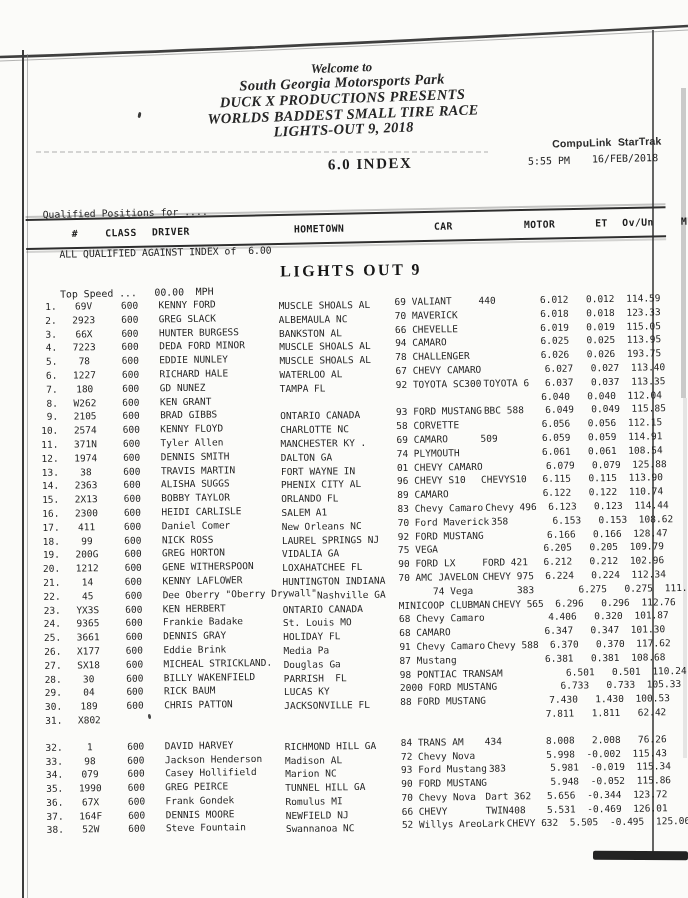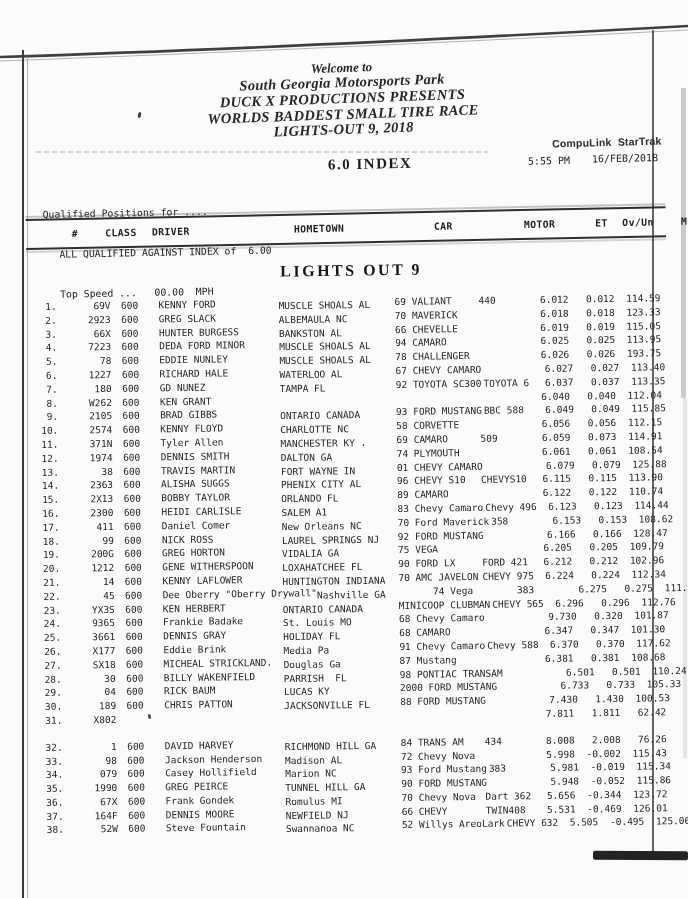--- a/index.html
+++ b/index.html
@@ -59,21 +59,21 @@
     color:#1d1d1d; letter-spacing:.4px; white-space:pre; }
 
   
   .table-block { position:absolute; top:266px; left:26px; width:650px; transform:rotate(-.8deg); transform-origin:10px 0; color:#1f1f1f; }
   .section-title { text-align:center; font-family:"Liberation Serif", serif; font-weight:bold;
     font-size:16px; letter-spacing:2.5px; color:#161616; height:20px; margin-bottom:14px; }
   .trow { display:flex; white-space:pre; font-size:9.5px; line-height:13.8px; height:13.8px; padding-left:8px; }
   .trow.gap { margin-top:13px; }
   .c { display:inline-block; flex:0 0 auto; }
   .pos   { min-width:22px;  text-align:right; }
-  .num   { min-width:54px;  text-align:right; }
+  .num   { min-width:54px;  text-align:center; }
   .cls   { min-width:38px;  text-align:center; }
   .drv   { min-width:130px; text-align:left; padding-left:10px; box-sizing:border-box; }
   .home  { min-width:116px; text-align:left; transform:translateY(2.5px); }
   .car   { min-width:82px;  text-align:left; }
   .motor { min-width:52px;  text-align:left; padding-left:2px; box-sizing:border-box; }
   .et    { min-width:40px;  text-align:right; }
   .ovun  { min-width:46px;  text-align:right; }
   .mph   { min-width:46px;  text-align:right; }
 
   
@@ -267,21 +267,21 @@
   </div>
         <div class="trow">
     <span class="c pos">11.</span>
     <span class="c num">371N</span>
     <span class="c cls">600</span>
     <span class="c drv">Tyler Allen</span>
     <span class="c home">MANCHESTER KY .</span>
     <span class="c car">69 CAMARO</span>
     <span class="c motor">509</span>
     <span class="c et">6.059</span>
-    <span class="c ovun">0.073</span>
+    <span class="c ovun">0.059</span>
     <span class="c mph">114.91</span>
   </div>
         <div class="trow">
     <span class="c pos">12.</span>
     <span class="c num">1974</span>
     <span class="c cls">600</span>
     <span class="c drv">DENNIS SMITH</span>
     <span class="c home">DALTON GA</span>
     <span class="c car">74 PLYMOUTH</span>
     <span class="c motor"></span>
@@ -422,21 +422,21 @@
     <span class="c mph">112.76</span>
   </div>
         <div class="trow">
     <span class="c pos">24.</span>
     <span class="c num">9365</span>
     <span class="c cls">600</span>
     <span class="c drv">Frankie Badake</span>
     <span class="c home">St. Louis MO</span>
     <span class="c car">68 Chevy Camaro</span>
     <span class="c motor"></span>
-    <span class="c et">9.730</span>
+    <span class="c et">4.406</span>
     <span class="c ovun">0.320</span>
     <span class="c mph">101.87</span>
   </div>
         <div class="trow">
     <span class="c pos">25.</span>
     <span class="c num">3661</span>
     <span class="c cls">600</span>
     <span class="c drv">DENNIS GRAY</span>
     <span class="c home">HOLIDAY FL</span>
     <span class="c car">68 CAMARO</span>

